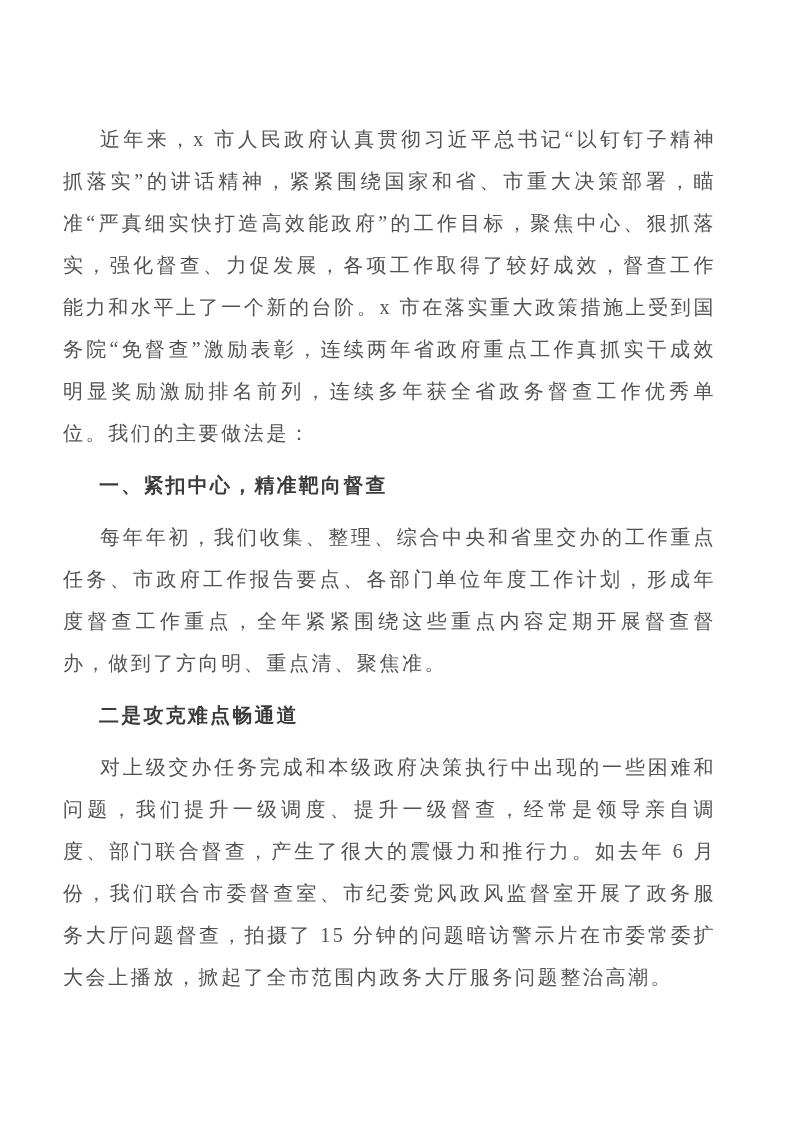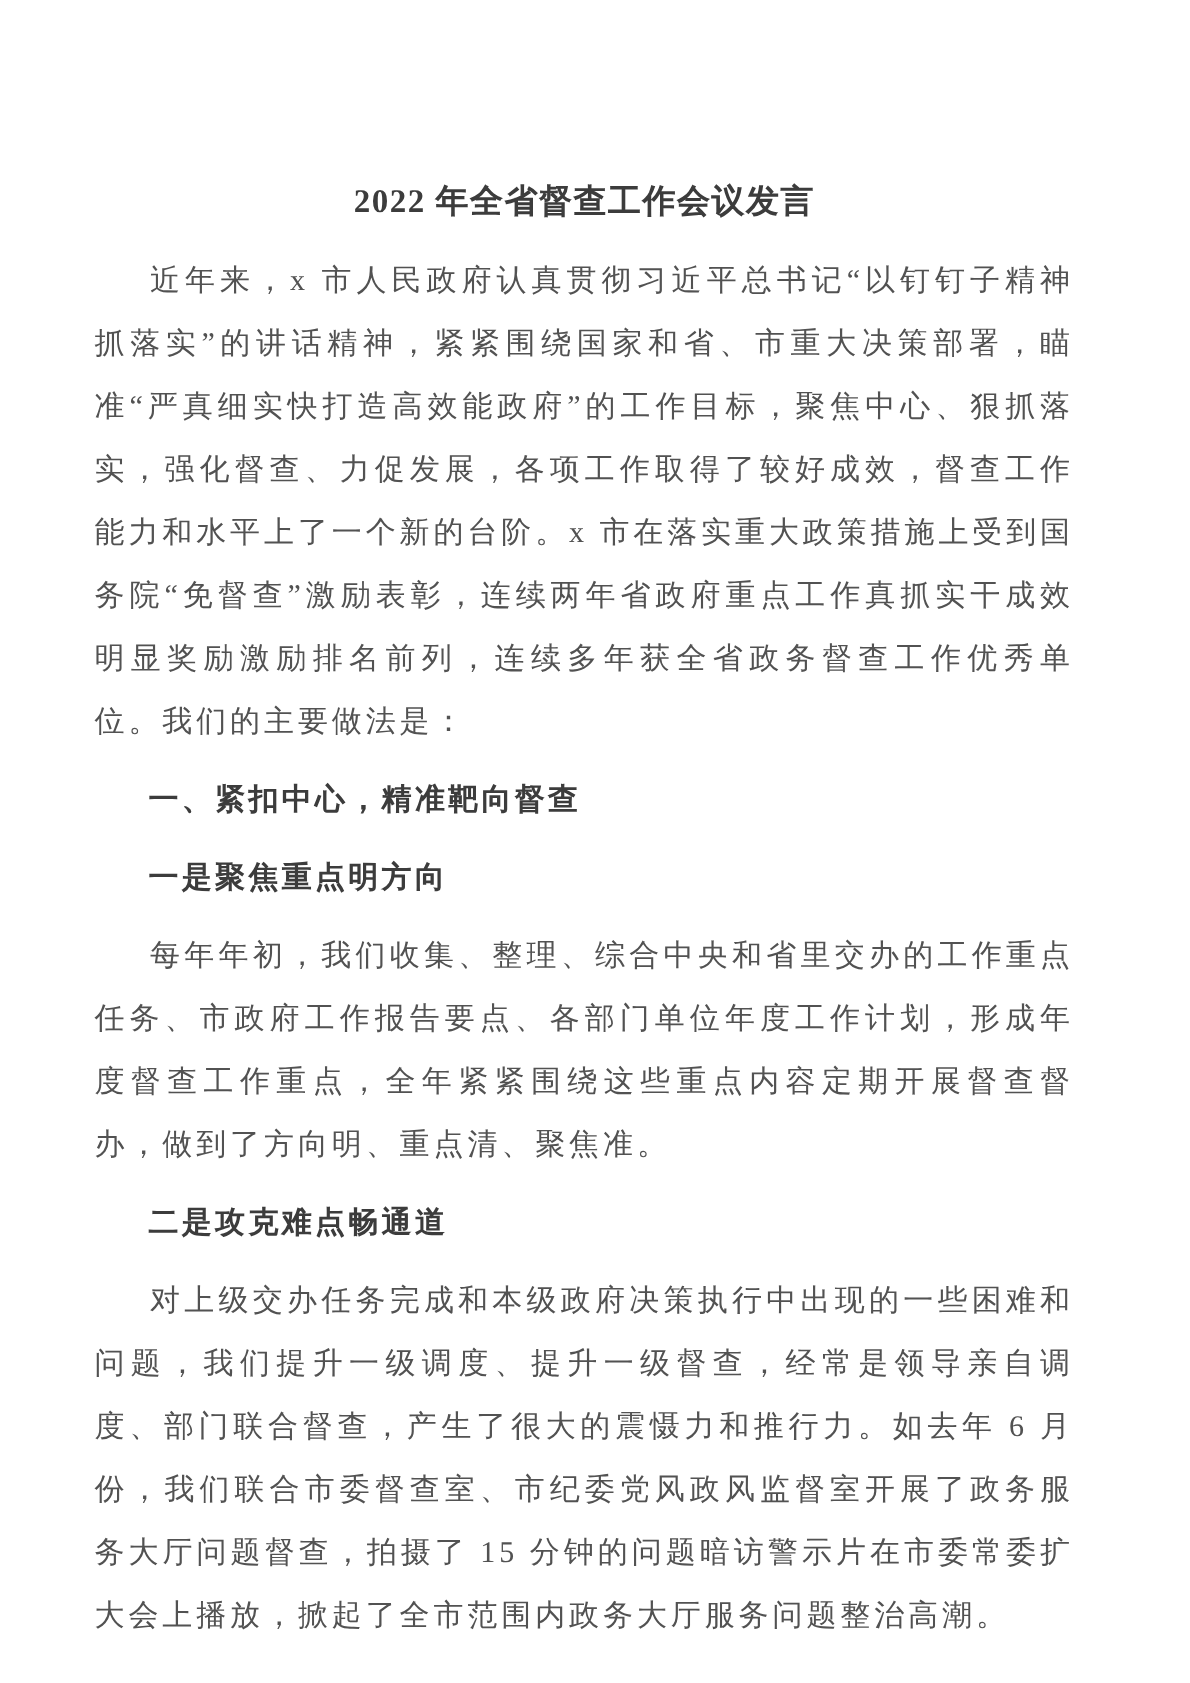--- a/index.html
+++ b/index.html
@@ -46,28 +46,26 @@
     letter-spacing: 2.2px;
     text-indent: 36px;
     color: var(--heading-color);
   }
 </style>
 </head>
 <body>
 
 <div class="page">
 
-  <h1 class="doc-title">2022 年全省督查工作会议发言</h1>
 
   <p class="para">近年来，x 市人民政府认真贯彻习近平总书记“以钉钉子精神抓落实”的讲话精神，紧紧围绕国家和省、市重大决策部署，瞄准“严真细实快打造高效能政府”的工作目标，聚焦中心、狠抓落实，强化督查、力促发展，各项工作取得了较好成效，督查工作能力和水平上了一个新的台阶。x 市在落实重大政策措施上受到国务院“免督查”激励表彰，连续两年省政府重点工作真抓实干成效明显奖励激励排名前列，连续多年获全省政务督查工作优秀单位。我们的主要做法是：</p>
 
   <h2 class="heading">一、紧扣中心，精准靶向督查</h2>
 
 
-  <h3 class="heading">一是聚焦重点明方向</h3>
 
   <p class="para">每年年初，我们收集、整理、综合中央和省里交办的工作重点任务、市政府工作报告要点、各部门单位年度工作计划，形成年度督查工作重点，全年紧紧围绕这些重点内容定期开展督查督办，做到了方向明、重点清、聚焦准。</p>
 
   <h3 class="heading">二是攻克难点畅通道</h3>
 
   <p class="para">对上级交办任务完成和本级政府决策执行中出现的一些困难和问题，我们提升一级调度、提升一级督查，经常是领导亲自调度、部门联合督查，产生了很大的震慑力和推行力。如去年 6 月份，我们联合市委督查室、市纪委党风政风监督室开展了政务服务大厅问题督查，拍摄了 15 分钟的问题暗访警示片在市委常委扩大会上播放，掀起了全市范围内政务大厅服务问题整治高潮。</p>
 
 </div>
 
 </body></html>

